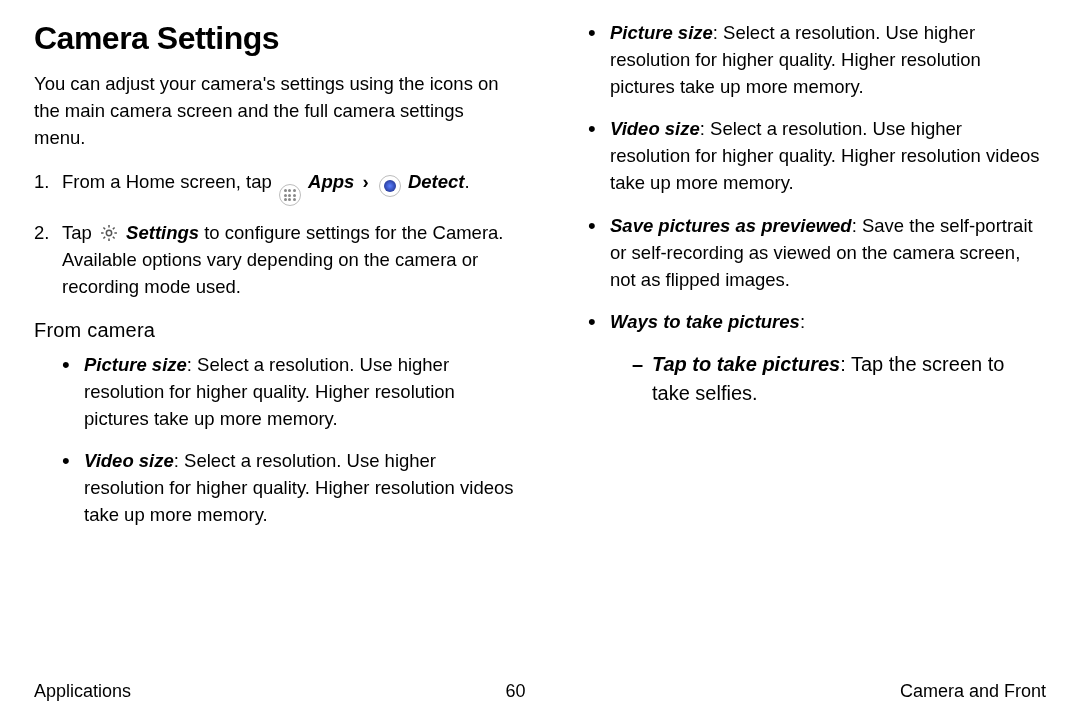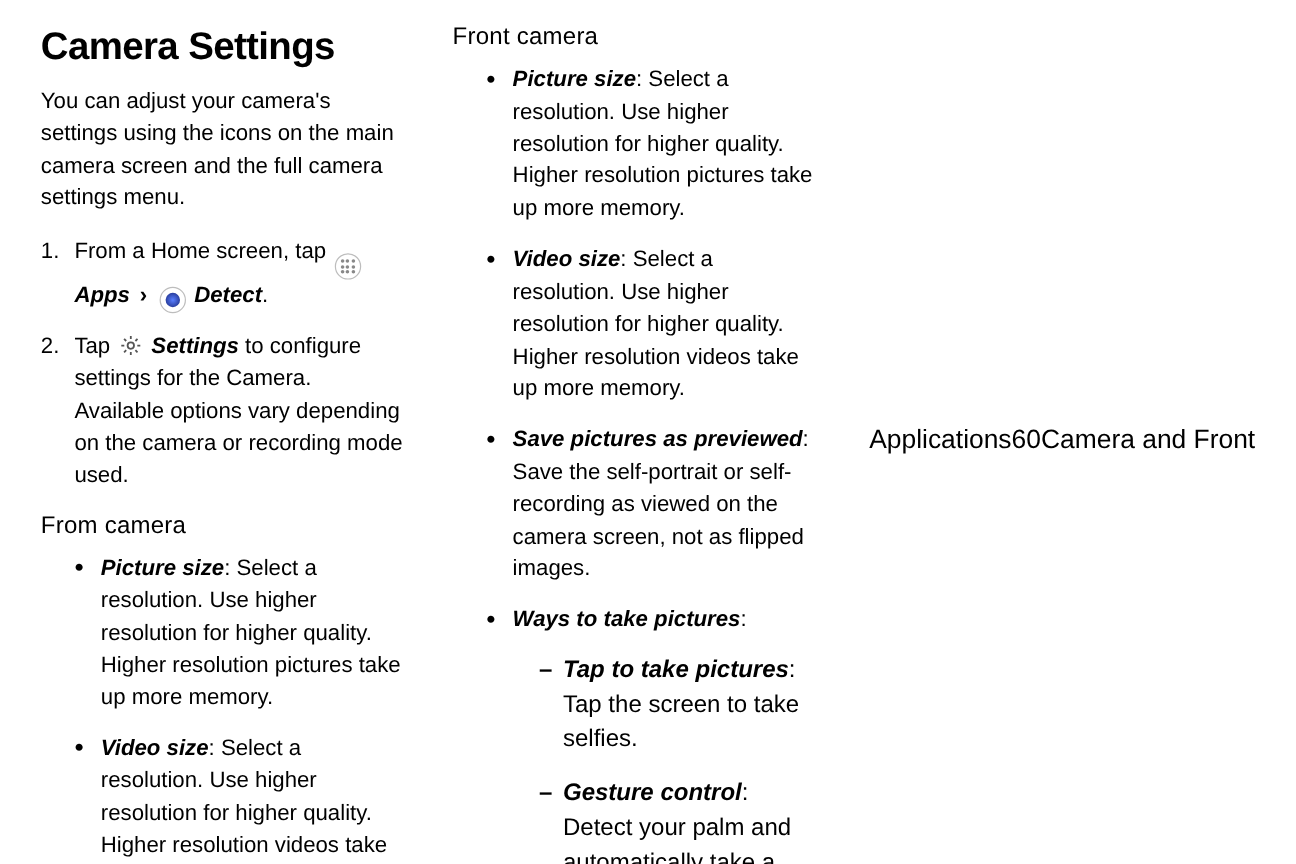--- a/index.html
+++ b/index.html
@@ -2,20 +2,21 @@
 <html><head>
 <meta charset="utf-8">
 <style>
   * { box-sizing: border-box; margin: 0; padding: 0; }
   html, body { width: 1080px; height: 720px; background: #fff; font-family: Arial, Helvetica, sans-serif; color: #000; }
   .page {
     width: 1080px;
     height: 720px;
     padding: 20px 34px 18px 34px;
     display: flex;
+    flex-direction: column;
     gap: 44px;
   }
   .columns {
     flex: 1;
     display: flex;
     gap: 40px;
   }
   .col {
     flex: 1;
     min-width: 0;
@@ -116,21 +117,21 @@
   }
   .camera-dot {
     width: 12px; height: 12px; border-radius: 50%;
     background: radial-gradient(circle at 50% 50%, #5a7fff 0%, #2a3fa0 70%, #1a2560 100%);
   }
   .gear-svg { width: 20px; height: 20px; vertical-align: -4px; margin: 0 2px; }
   .chev { font-weight: 700; margin: 0 3px; }
   .footer {
     display: flex;
     justify-content: space-between;
-    font-size: 22px;
+    font-size: 18px;
     padding-top: 10px;
     align-items: center;
   }
   .footer .center { text-align: center; }
 </style>
 </head>
 <body>
 
 <div class="page">
   <div class="columns">
@@ -177,39 +178,35 @@
         <li>
           <span class="b">Picture size</span><span>: Select a resolution. Use higher resolution for higher quality. Higher resolution pictures take up more memory.</span>
         </li>
         <li>
           <span class="b">Video size</span><span>: Select a resolution. Use higher resolution for higher quality. Higher resolution videos take up more memory.</span>
         </li>
       </ul>
     </div>
 
     <div class="col">
-      <div class="subhead">Front camera</div>
       <ul class="bullets">
         <li>
           <span class="b">Picture size</span><span>: Select a resolution. Use higher resolution for higher quality. Higher resolution pictures take up more memory.</span>
         </li>
         <li>
           <span class="b">Video size</span><span>: Select a resolution. Use higher resolution for higher quality. Higher resolution videos take up more memory.</span>
         </li>
         <li>
           <span class="b">Save pictures as previewed</span><span>: Save the self-portrait or self-recording as viewed on the camera screen, not as flipped images.</span>
         </li>
         <li>
           <span class="b">Ways to take pictures</span><span>:</span>
           <ul class="dashes">
             <li>
               <span class="b">Tap to take pictures</span><span>: Tap the screen to take selfies.</span>
-            </li>
-            <li>
-              <span class="b">Gesture control</span><span>: Detect your palm and automatically take a picture two seconds later.</span>
             </li>
           </ul>
         </li>
       </ul>
     </div>
 
   </div>
 
   <div class="footer">
     <div>Applications</div>

